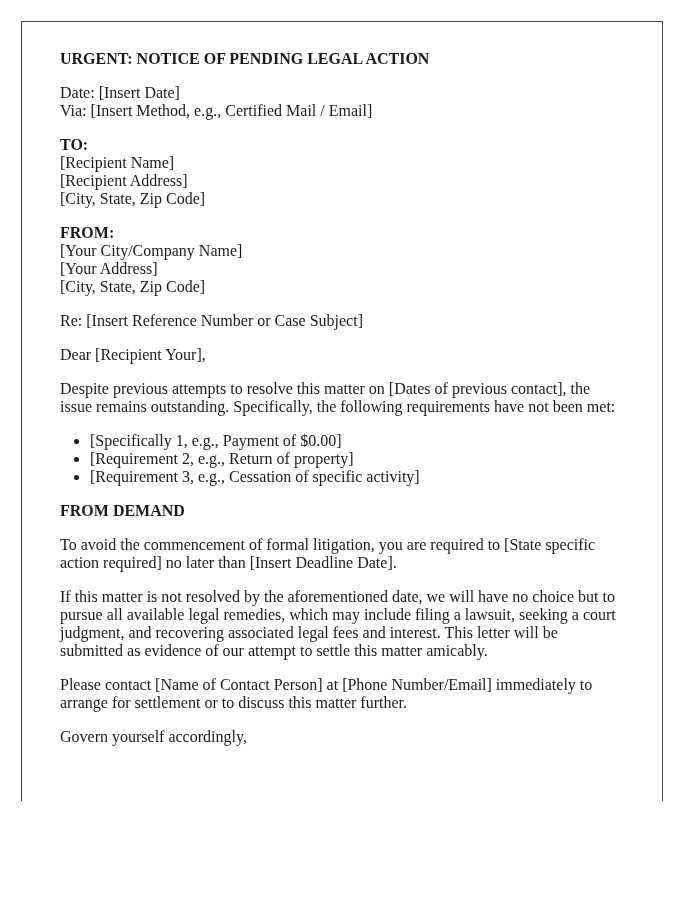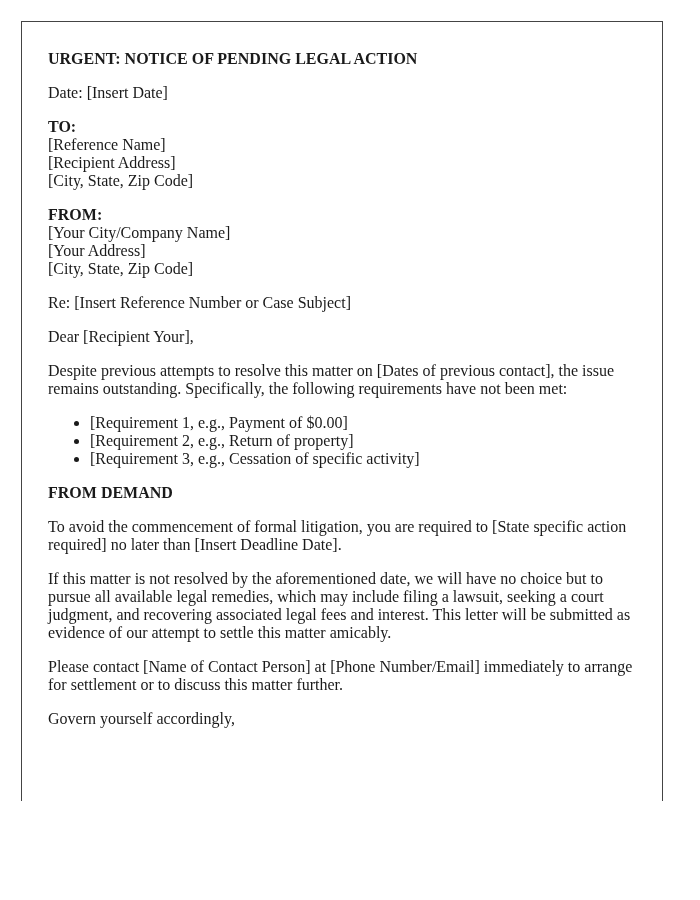--- a/index.html
+++ b/index.html
@@ -28,21 +28,21 @@
     box-sizing: border-box;
     width: 642px;
     min-height: 820px; 
     border: 1px solid #444444;
     background: #ffffff;
     padding: 28px 26px 0 26px;
     font-size: 16px;
     line-height: 18px;
   }
   .letter p {
-    margin: 16px 0;
+    margin: 16px 12px;
   }
   .letter p:first-child {
     margin-top: 0;
   }
   .b {
     font-weight: bold;
   }
   .letter ul {
     margin: 16px 0;
     padding-left: 42px;
@@ -60,45 +60,46 @@
 </head>
 <body>
 
 <div class="letter-viewport">
   <div class="letter">
 
     <p class="b">URGENT: NOTICE OF PENDING LEGAL ACTION</p>
 
     <p>
         <span class="block-line">Date: [Insert Date]</span>
+        <span class="block-line">Via: [Insert Method, e.g., Certified Mail / Email]</span>
       </p>
 
     <p>
         <span class="block-line b">TO:</span>
-        <span class="block-line">[Reference Name]</span>
+        <span class="block-line">[Recipient Name]</span>
         <span class="block-line">[Recipient Address]</span>
         <span class="block-line">[City, State, Zip Code]</span>
       </p>
 
     <p>
         <span class="block-line b">FROM:</span>
         <span class="block-line">[Your City/Company Name]</span>
         <span class="block-line">[Your Address]</span>
         <span class="block-line">[City, State, Zip Code]</span>
       </p>
 
     <p>Re: [Insert Reference Number or Case Subject]</p>
 
     <p>Dear [Recipient Your],</p>
 
 
     <p>Despite previous attempts to resolve this matter on [Dates of previous contact], the issue remains outstanding. Specifically, the following requirements have not been met:</p>
 
     <ul>
-      <li>[Requirement 1, e.g., Payment of $0.00]</li>
+      <li>[Specifically 1, e.g., Payment of $0.00]</li>
       <li>[Requirement 2, e.g., Return of property]</li>
       <li>[Requirement 3, e.g., Cessation of specific activity]</li>
     </ul>
 
     <p class="b">FROM DEMAND</p>
 
     <p>To avoid the commencement of formal litigation, you are required to [State specific action required] no later than [Insert Deadline Date].</p>
 
     <p>If this matter is not resolved by the aforementioned date, we will have no choice but to pursue all available legal remedies, which may include filing a lawsuit, seeking a court judgment, and recovering associated legal fees and interest. This letter will be submitted as evidence of our attempt to settle this matter amicably.</p>
 

